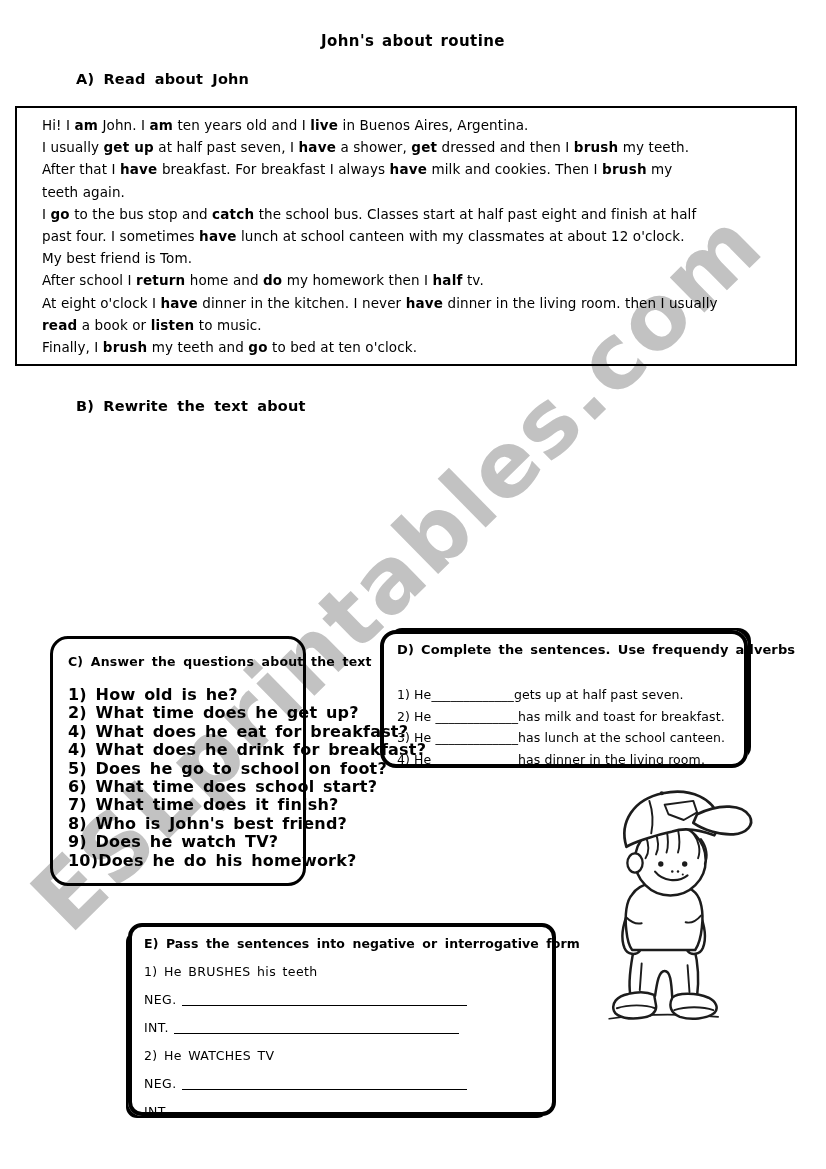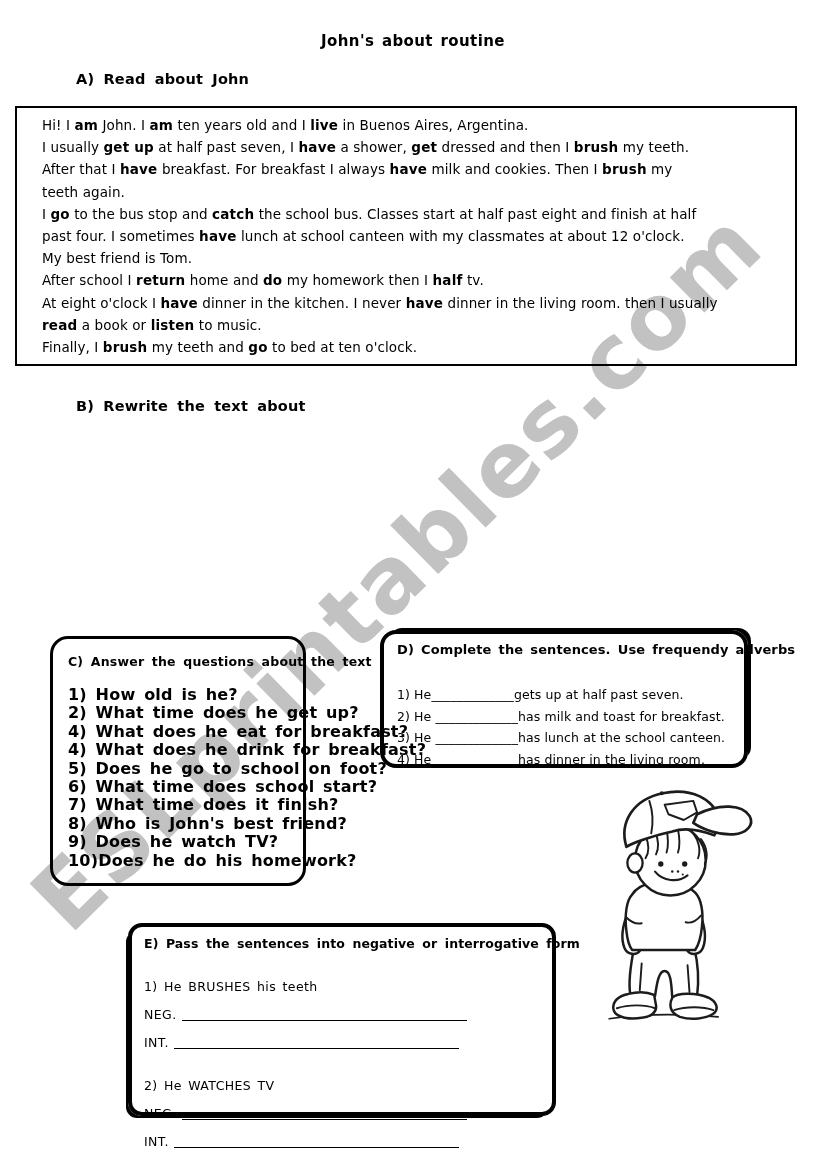--- a/index.html
+++ b/index.html
@@ -62,21 +62,21 @@
   #d-items{margin-top:27px;}
   .d-item{font-size:12.5px;line-height:21.5px;white-space:nowrap;letter-spacing:.1px;}
   
   #box-e{
     position:absolute;left:128px;top:923px;width:428px;height:193px;
     border:4px solid #000;border-radius:14px;box-sizing:border-box;
     padding:9px 10px 0 12px;background:transparent;
     box-shadow:-5px 5px 0 -3px #000;
   }
   .e-title{font-weight:bold;font-size:12.5px;word-spacing:3px;letter-spacing:.1px;white-space:nowrap;}
-  .e-sentence{margin-top:28px;font-size:12.5px;word-spacing:2px;letter-spacing:.4px;white-space:nowrap;}
+  .e-sentence{margin-top:13px;font-size:12.5px;word-spacing:2px;letter-spacing:.4px;white-space:nowrap;}
   .e-blank{margin-top:11px;height:17px;font-size:12.5px;display:flex;align-items:flex-end;letter-spacing:.4px;}
   .e-blank .line{width:285px;margin-left:5px;margin-bottom:1px;border-bottom:1.5px solid #000;}
   
   #boy{position:absolute;left:592px;top:772px;width:172px;height:268px;}
 </style>
 </head>
 <body>
 
 <div class="watermark">ESLprintables.com</div>
 

